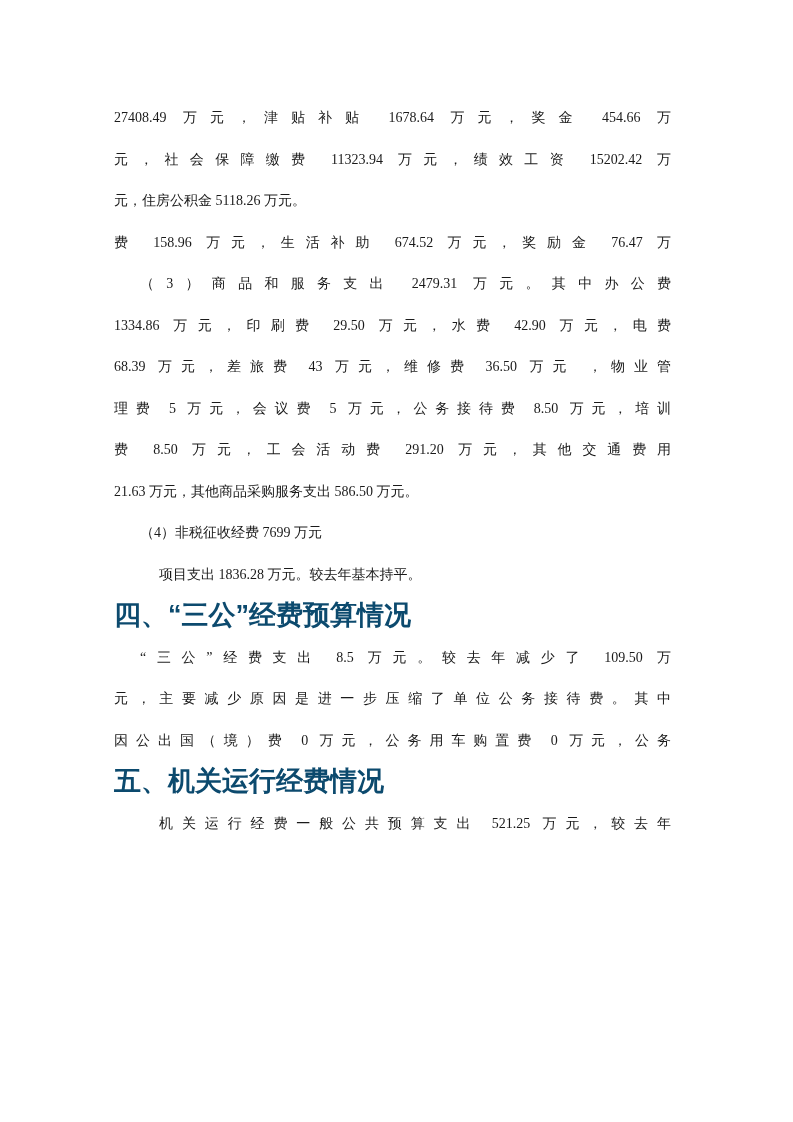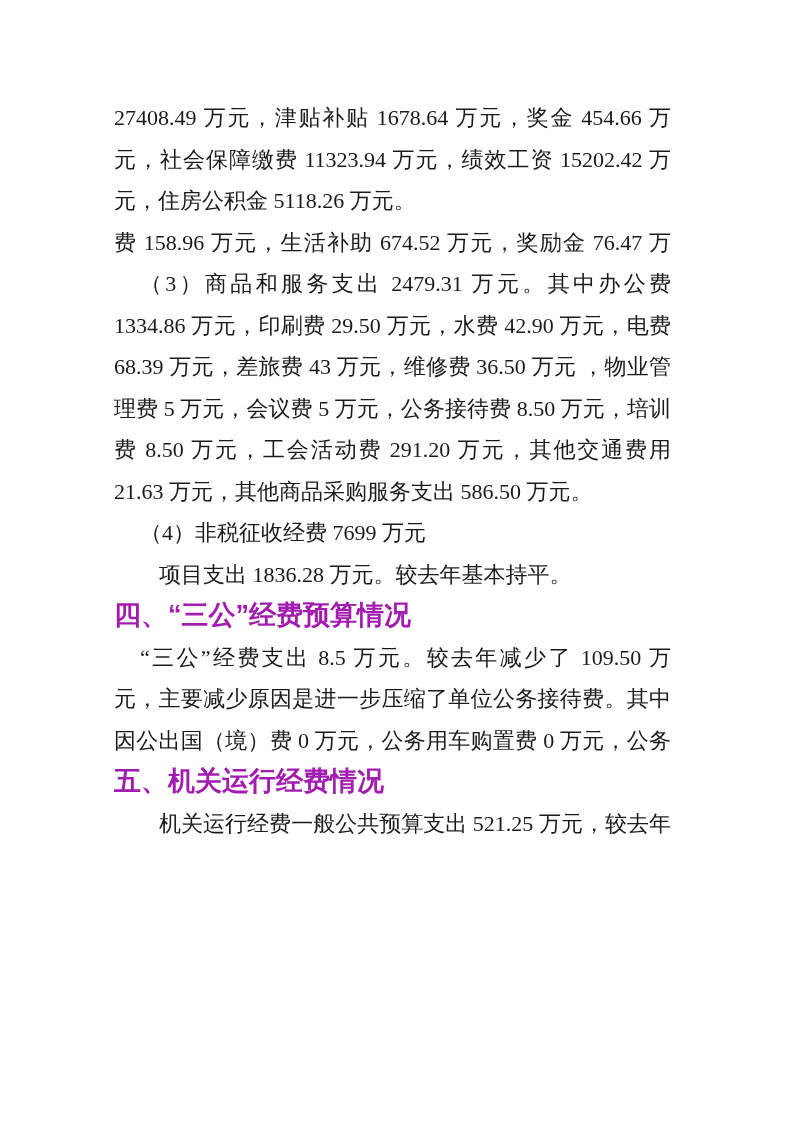--- a/index.html
+++ b/index.html
@@ -11,41 +11,41 @@
     position: relative;
     width: 793px;
     height: 1122px;
     background: #ffffff;
     box-sizing: border-box;
     padding: 97px 122px 0 114px;
     overflow: hidden;
   }
   .ln {
     font-family: "Liberation Serif", "DejaVu Serif", serif;
-    font-size: 22px;
+    font-size: 14px;
     line-height: 41.5px;
     height: 41.5px;
     color: #1a1a1a;
     text-align: left;
     letter-spacing: 0;
   }
   
   .j {
     text-align: justify;
     text-align-last: justify;
   }
   
   .i1 { text-indent: 26px; }
   .i2 { text-indent: 45px; }
   
   .h {
     font-family: "Liberation Sans", "DejaVu Sans", sans-serif;
     font-weight: 700;
     font-size: 27px;
-    color: #a21caf;
+    color: #0c4a6e;
   }
 </style>
 </head>
 <body>
 
 <div class="page">
   <div class="ln j">27408.49 万元，津贴补贴 1678.64 万元，奖金 454.66 万</div>
   <div class="ln j">元，社会保障缴费 11323.94 万元，绩效工资 15202.42 万</div>
   <div class="ln">元，住房公积金 5118.26 万元。</div>
   <div class="ln j">费 158.96 万元，生活补助 674.52 万元，奖励金 76.47 万</div>

